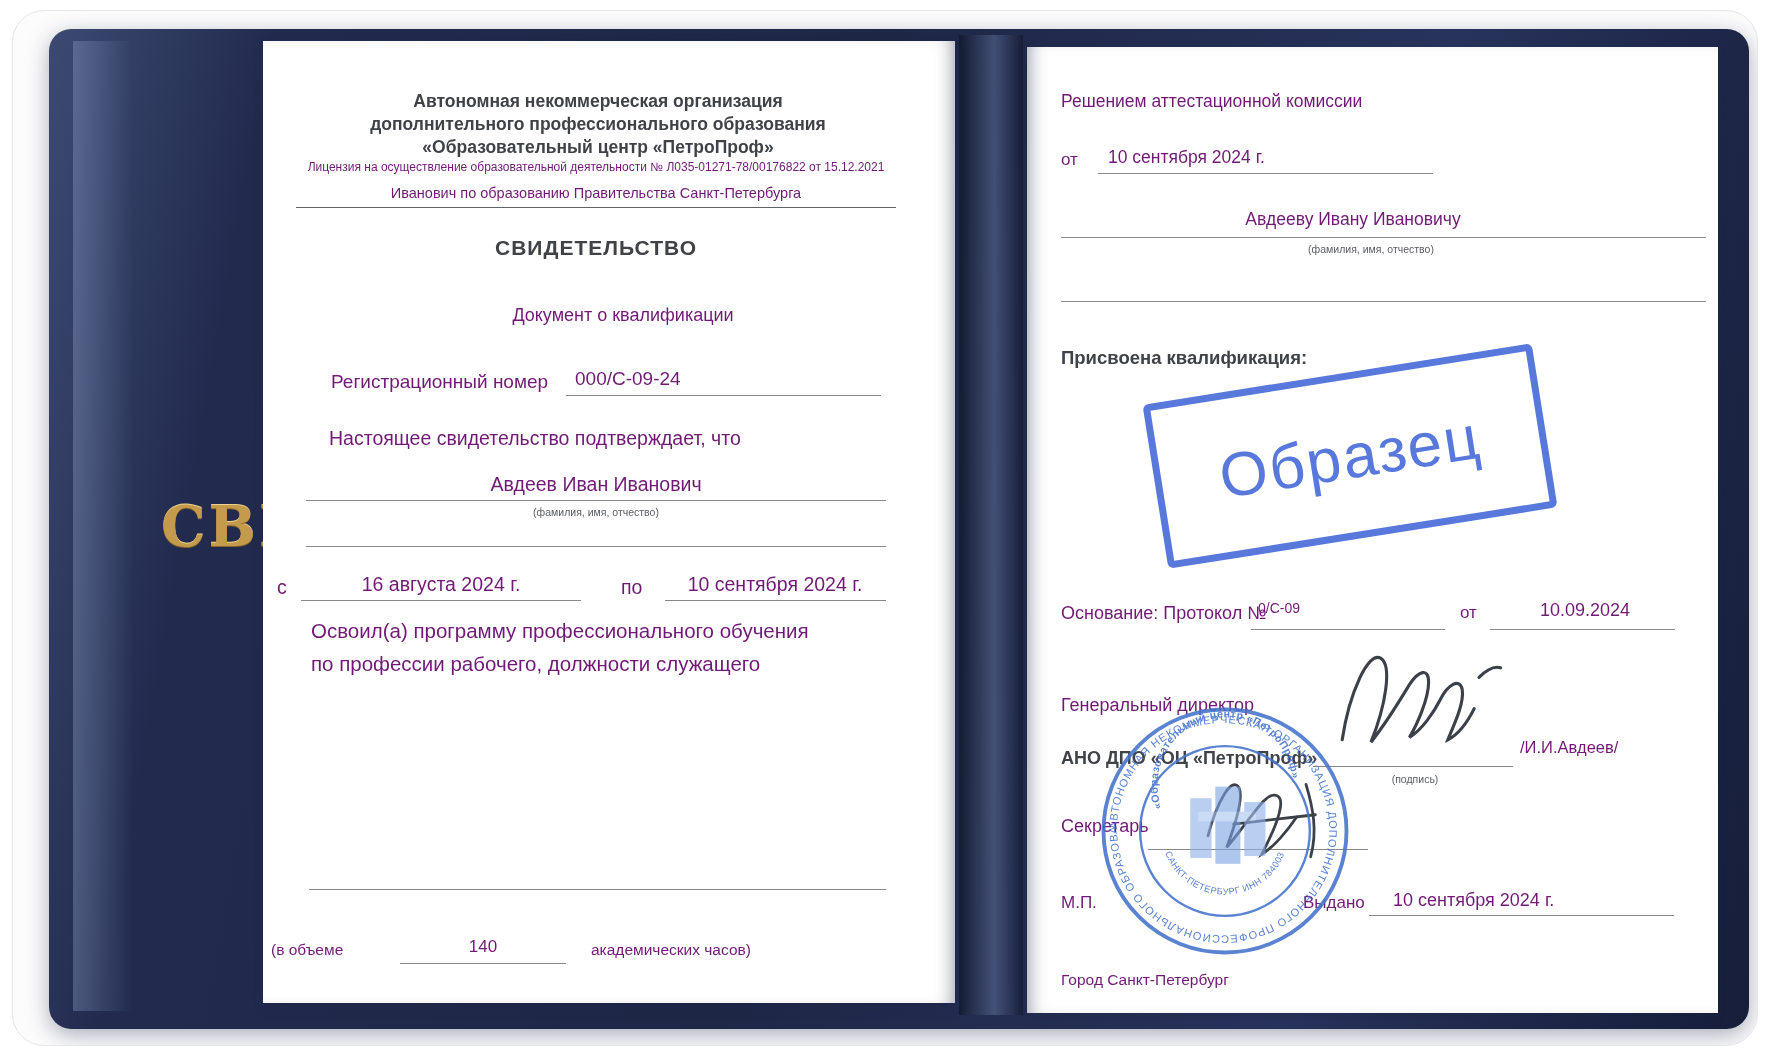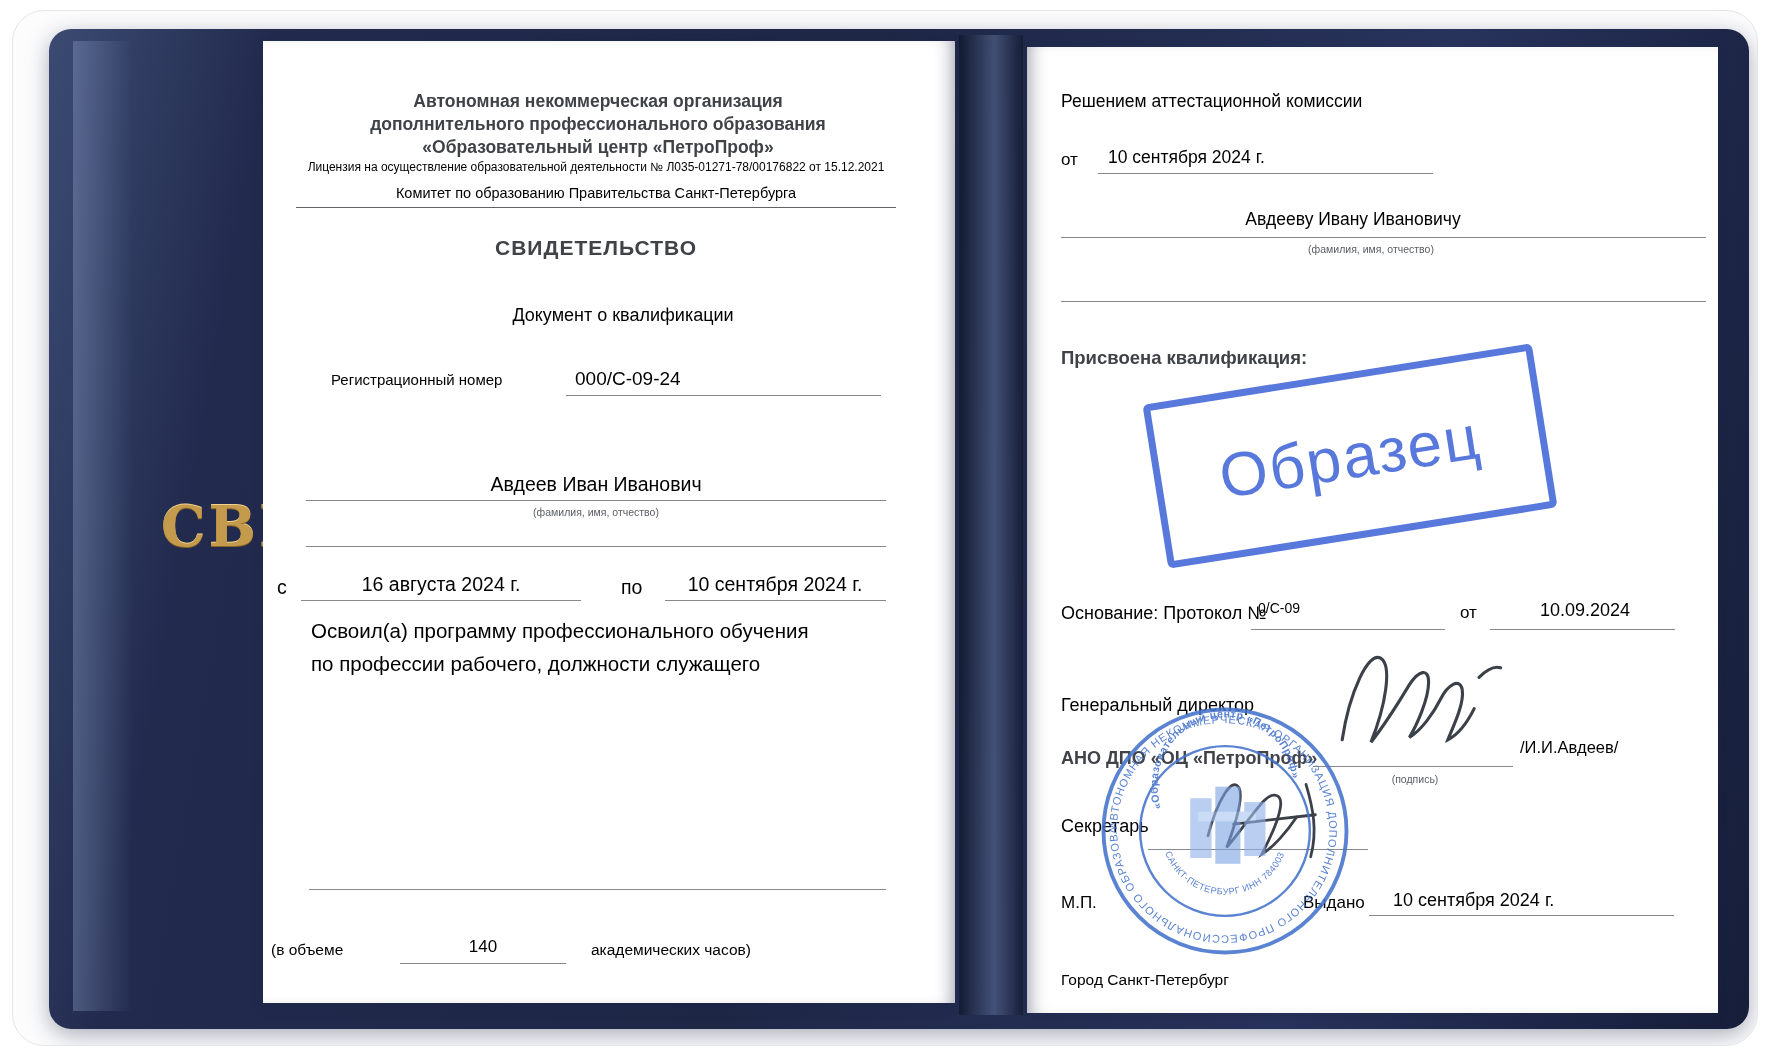--- a/index.html
+++ b/index.html
@@ -15,21 +15,21 @@
   .cover-sheen2{position:absolute;left:946px;top:24px;width:64px;height:980px;
     background:linear-gradient(90deg,rgba(10,14,30,.55),rgba(120,140,185,.38) 55%,rgba(10,14,30,.45));}
   .gold{position:absolute;left:148px;top:482px;width:114px;overflow:hidden;height:84px;}
   .gold span{font-family:"DejaVu Serif", serif;font-weight:bold;font-size:56px;letter-spacing:3px;
     color:#c49a4c;text-shadow:0 1px 0 #8a6526,0 -1px 0 #f0d28a;white-space:nowrap;}
   .page{position:absolute;background:#ffffff;}
   .page-left{left:250px;top:30px;width:692px;height:962px;
     box-shadow:inset -14px 0 18px -12px rgba(25,32,60,.45), 2px 4px 10px rgba(30,36,70,.35);}
   .page-right{left:1014px;top:36px;width:691px;height:966px;
     box-shadow:inset 14px 0 18px -12px rgba(25,32,60,.45), -2px 4px 10px rgba(30,36,70,.3);}
-  .t{position:absolute;color:#000000;white-space:nowrap;}
+  .t{position:absolute;color:#701a75;white-space:nowrap;}
   .b{font-weight:bold;color:#3f4247;}
   .c{transform:translateX(-50%);}
   .ln{position:absolute;height:0;border-bottom:1.6px solid #85888d;}
   .ln-d{border-bottom:1.8px solid #5f6267;}
   .sample{position:absolute;left:1140px;top:362px;width:380px;height:152px;
     border:7px solid #4a6ed9;border-radius:6px;transform:rotate(-9deg);
     display:flex;align-items:center;justify-content:center;opacity:.92;}
   .sample span{color:#4a6ed9;font-size:62px;letter-spacing:2px;}
   .stamp-wrap{position:absolute;left:1077px;top:685px;width:270px;height:270px;opacity:.88;}
   svg{position:absolute;overflow:visible;}
@@ -45,30 +45,31 @@
   <div class="gold">
     <span>СВИ</span>
   </div>
 
   <div class="page page-left"></div>
 
   <div class="t b c" style="left:585px;top:80px;font-size:17.5px;">Автономная некоммерческая организация</div>
   <div class="t b c" style="left:585px;top:103px;font-size:17.5px;">дополнительного профессионального образования</div>
   <div class="t b c" style="left:585px;top:126px;font-size:17.5px;">«Образовательный центр «ПетроПроф»</div>
   <div class="t c" style="left:583px;top:149px;font-size:12px;">Лицензия на осуществление образовательной деятельности № Л035-01271-78/00176822 от 15.12.2021</div>
-  <div class="t c" style="left:583px;top:174px;font-size:14.5px;">Комитет по образованию Правительства Санкт-Петербурга</div>
+  <div class="t c" style="left:583px;top:174px;font-size:14.5px;">Иванович по образованию Правительства Санкт-Петербурга</div>
   <div class="ln ln-d" style="left:283px;top:196px;width:600px;"></div>
 
   <div class="t b c" style="left:583px;top:225px;font-size:21px;letter-spacing:1px;">СВИДЕТЕЛЬСТВО</div>
   <div class="t c" style="left:610px;top:294px;font-size:18px;">Документ о квалификации</div>
 
-  <div class="t" style="left:318px;top:360px;font-size:15px;">Регистрационный номер</div>
+  <div class="t" style="left:318px;top:360px;font-size:19px;">Регистрационный номер</div>
   <div class="t" style="left:562px;top:357px;font-size:19px;">000/С-09-24</div>
   <div class="ln" style="left:553px;top:384px;width:315px;"></div>
 
+  <div class="t" style="left:316px;top:416px;font-size:19.5px;">Настоящее свидетельство подтверждает, что</div>
 
   <div class="t c" style="left:583px;top:462px;font-size:19.5px;">Авдеев Иван Иванович</div>
   <div class="ln" style="left:293px;top:489px;width:580px;"></div>
   <div class="t c" style="left:583px;top:495px;font-size:10.5px;color:#5a5d63;">(фамилия, имя, отчество)</div>
 
   <div class="ln" style="left:293px;top:535px;width:580px;"></div>
 
   <div class="t" style="left:264px;top:565px;font-size:19.5px;">с</div>
   <div class="t c" style="left:428px;top:562px;font-size:19.5px;">16 августа 2024 г.</div>
   <div class="ln" style="left:288px;top:589px;width:280px;"></div>

